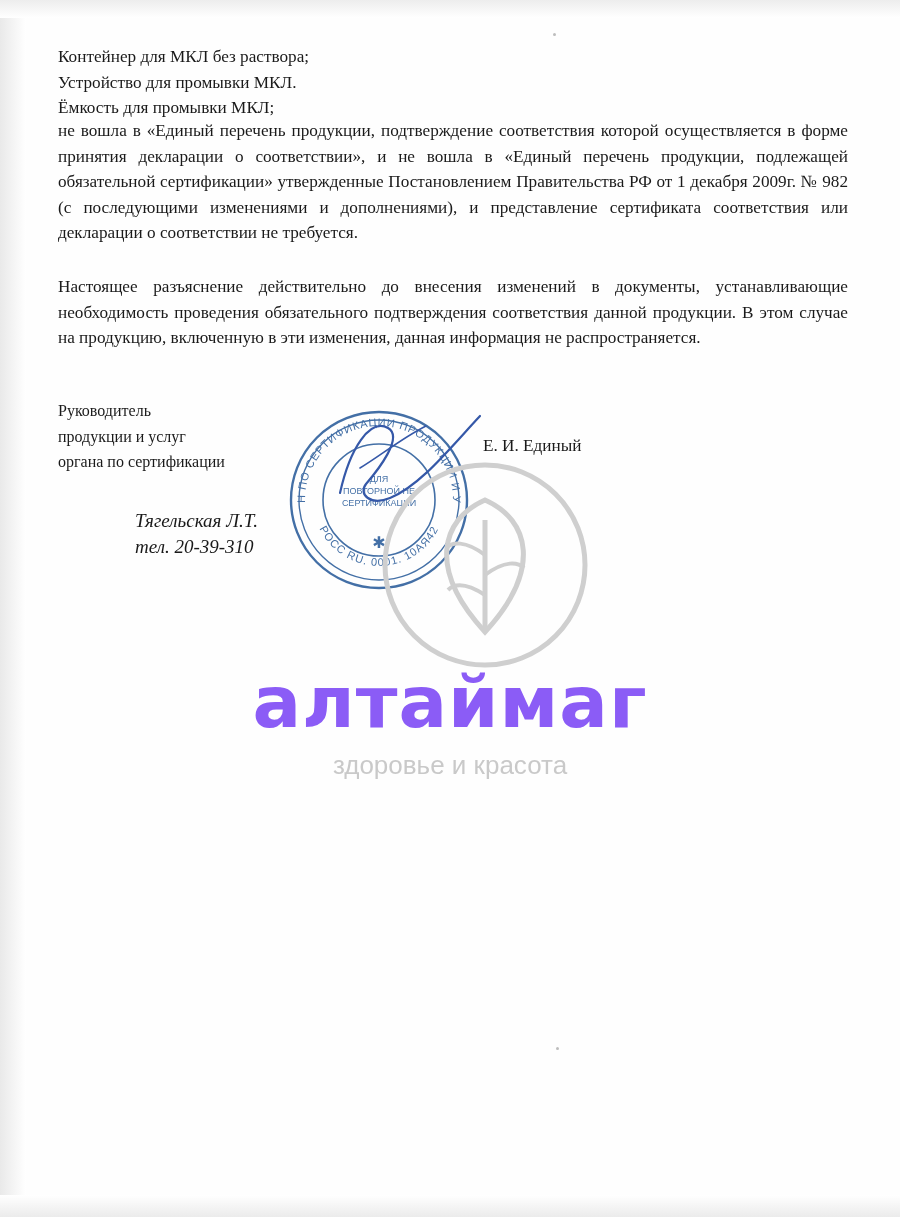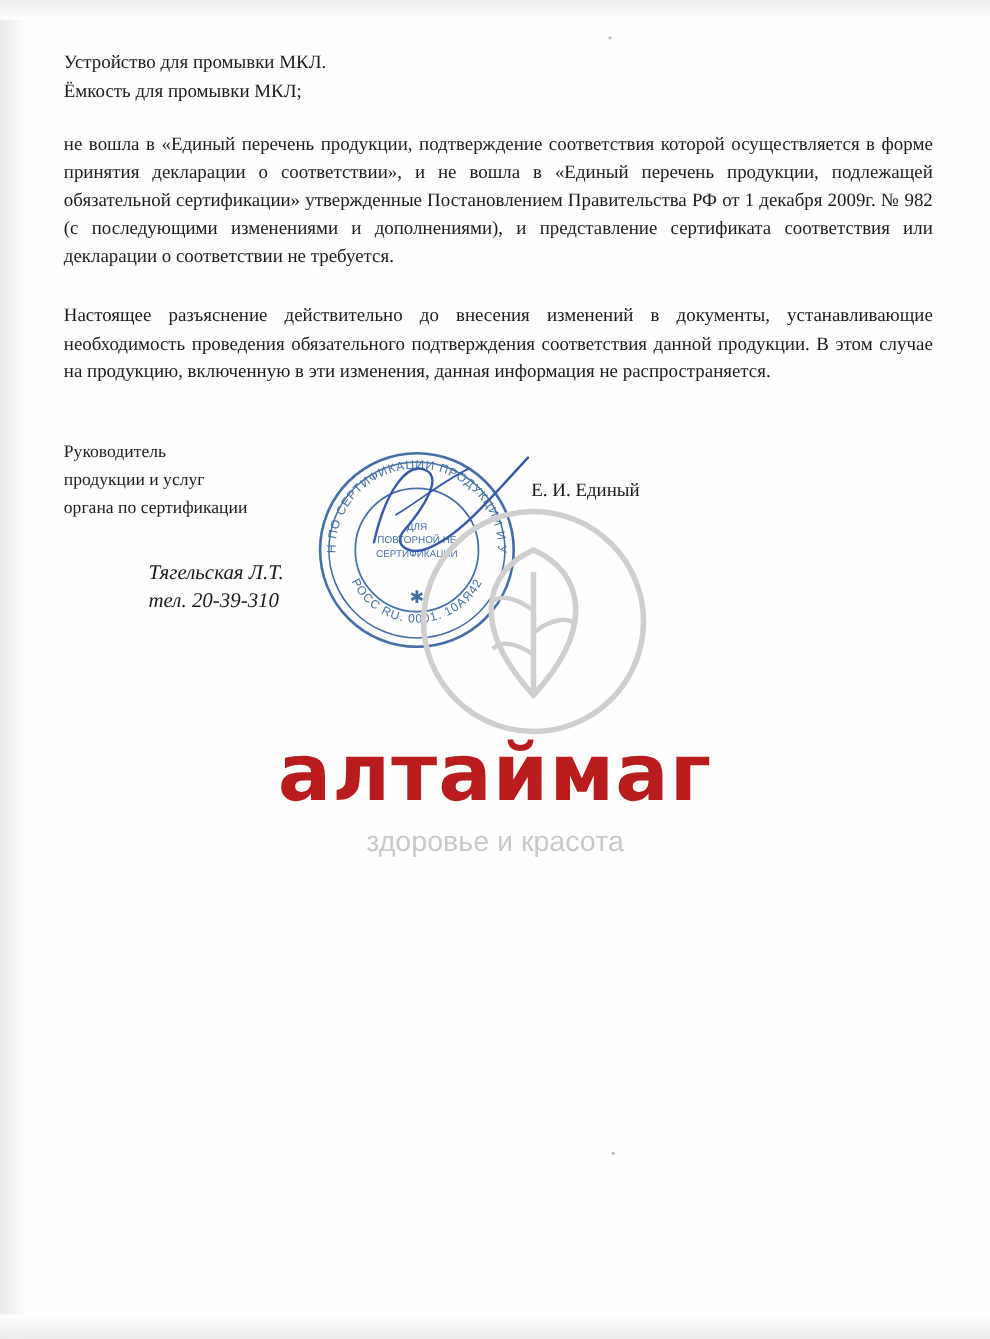--- a/index.html
+++ b/index.html
@@ -138,21 +138,21 @@
   }
   .wm-title {
     position: absolute;
     left: 0; right: 0;
     top: 660px;
     text-align: center;
     font-family: "DejaVu Sans", "Liberation Sans", sans-serif;
     font-weight: bold;
     font-size: 72px;
     letter-spacing: 1px;
-    color: #b91c1c;
+    color: #8b5cf6;
     pointer-events: none;
     user-select: none;
   }
   .wm-sub {
     position: absolute;
     left: 0; right: 0;
     top: 750px;
     text-align: center;
     font-family: Liberation Sans, sans-serif;
     font-size: 26px;
@@ -167,20 +167,21 @@
 <div class="page">
 
   <div class="scan-edge-left"></div>
   <div class="scan-edge-top"></div>
   <div class="scan-edge-bottom"></div>
 
   <div class="speck" style="left:553px;top:33px;width:3px;height:3px;"></div>
   <div class="speck" style="left:556px;top:1047px;width:3px;height:3px;"></div>
 
   <div class="text-block list-lines">
+    <div>Контейнер для МКЛ без раствора;</div>
     <div>Устройство для промывки МКЛ.</div>
     <div>Ёмкость для промывки МКЛ;</div>
   </div>
 
   <div class="text-block para-1">не вошла в «Единый перечень продукции, подтверждение соответствия которой осуществляется в форме принятия декларации о соответствии», и не вошла в «Единый перечень продукции, подлежащей обязательной сертификации» утвержденные Постановлением Правительства РФ от 1 декабря 2009г. № 982 (с последующими изменениями и дополнениями), и представление сертификата соответствия или декларации о соответствии не требуется.</div>
   <div class="text-block para-2">Настоящее разъяснение действительно до внесения изменений в документы, устанавливающие необходимость проведения обязательного подтверждения соответствия данной продукции. В этом случае на продукцию, включенную в эти изменения, данная информация не распространяется.</div>
 
   <div class="signature-block">
     <div>Руководитель</div>
     <div>продукции и услуг</div>

